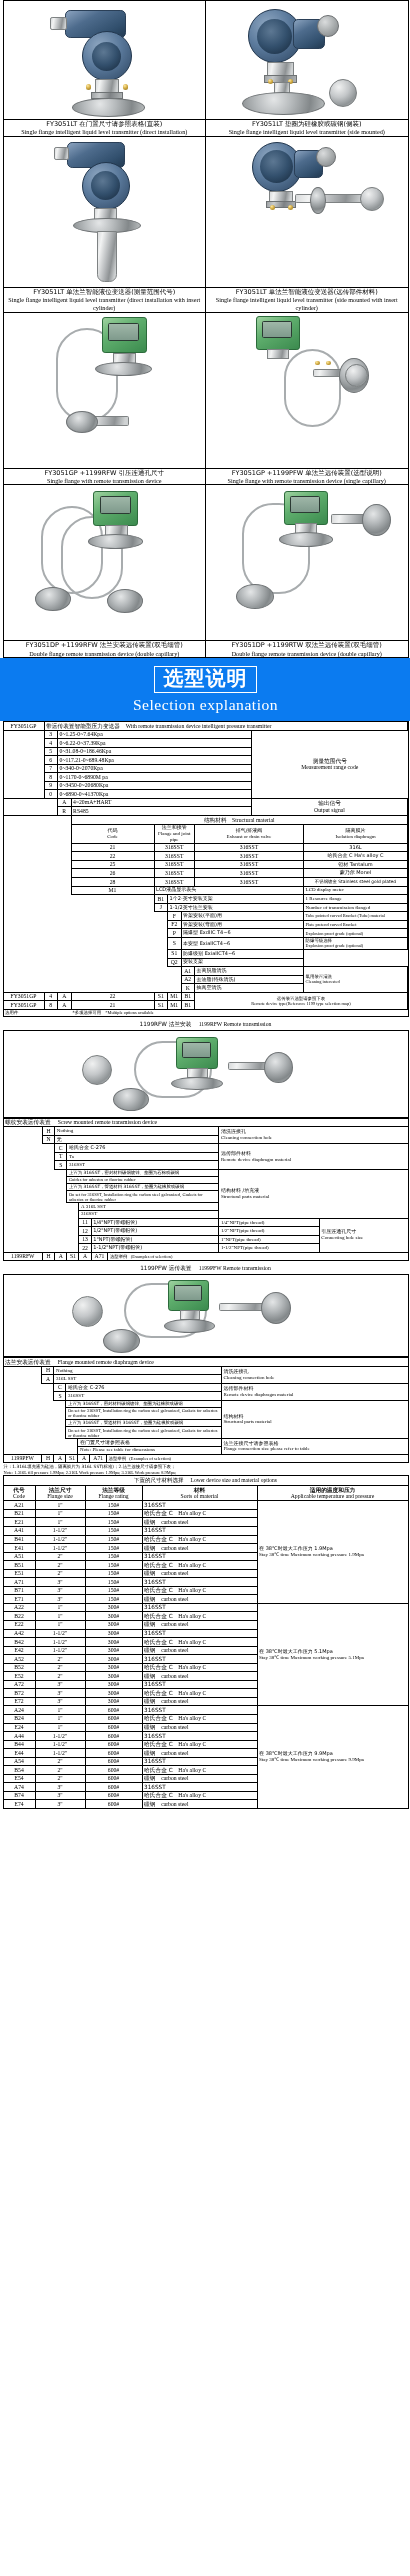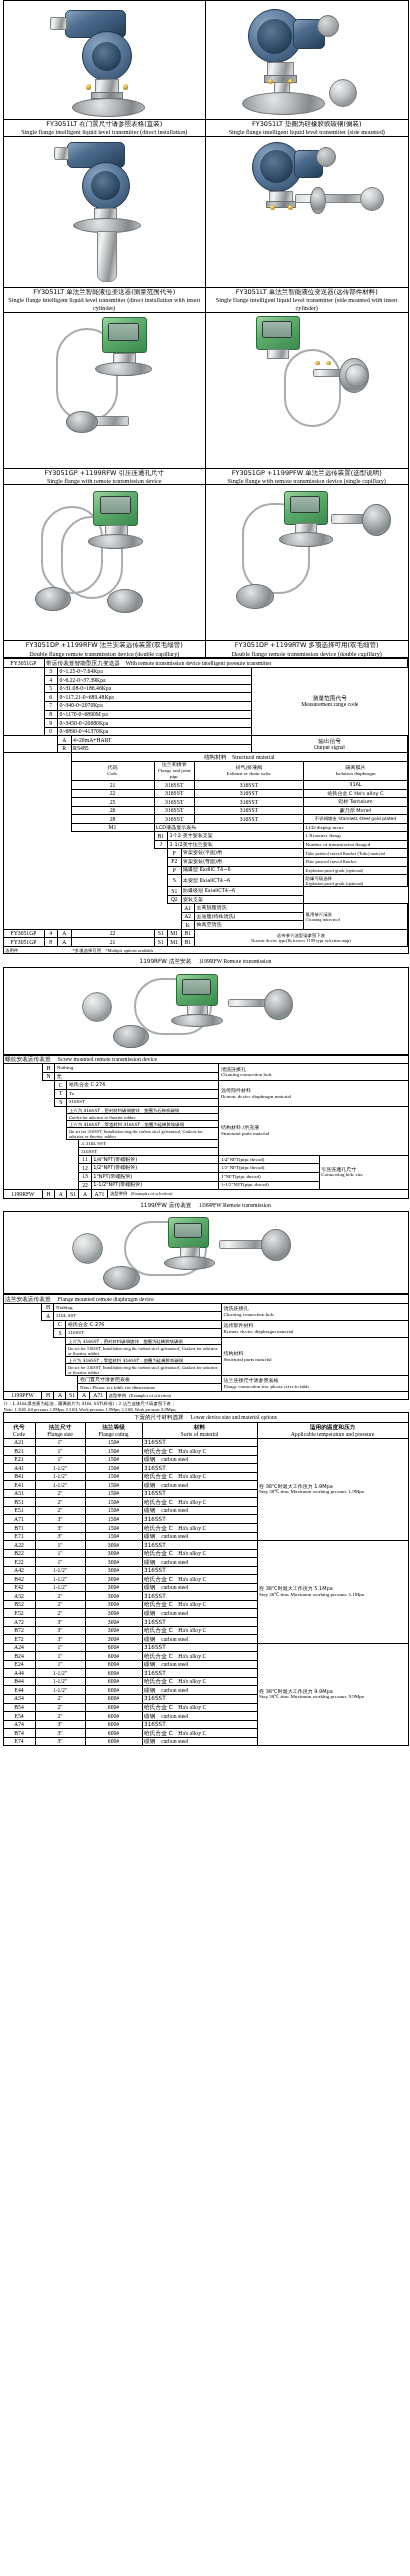--- a/index.html
+++ b/index.html
@@ -315,27 +315,33 @@
           <div class="pc flange-ring" style="left:30px;top:99px;width:38px;height:25px;"></div>
         </div>
       </td>
     </tr>
     <tr>
       <td class="prod-cap">
         <div class="cn">FY3051DP +1199RFW 法兰安装远传装置(双毛细管)</div>
         <div class="en">Double flange remote transmission device (double capillary)</div>
       </td>
       <td class="prod-cap">
-        <div class="cn">FY3051DP +1199RTW 多项选择可用(双毛细管)</div>
+        <div class="cn">FY3051DP +1199RTW 双法兰远传装置(双毛细管)</div>
         <div class="en">Double flange remote transmission device (double capillary)</div>
       </td>
     </tr>
   </tbody>
     </table>
 
+  <div class="banner">
+    <div class="cn-box">
+      <span>选型说明</span>
+    </div>
+    <div class="en">Selection explanation</div>
+  </div>
 
   <div class="sel-wrap">
     <table class="dt sel-table">
       <colgroup>
         <col style="width:41px">
           <col style="width:13.5px">
           <col style="width:13.5px">
         <col style="width:83px">
           <col style="width:13.5px">
           <col style="width:13.5px">

